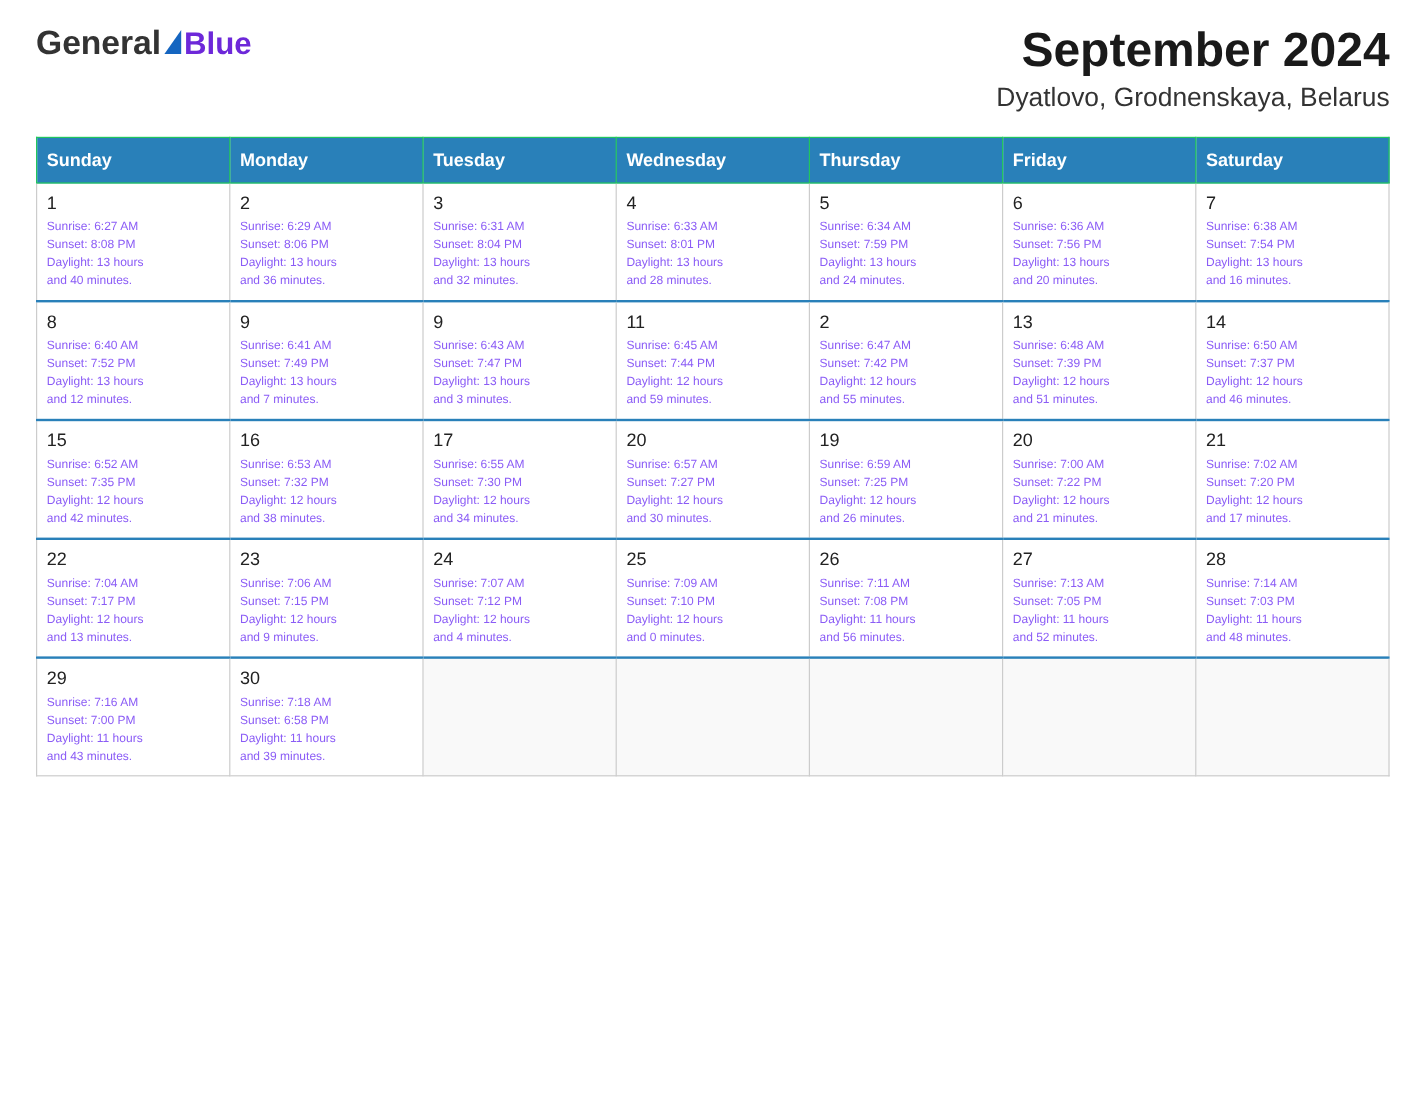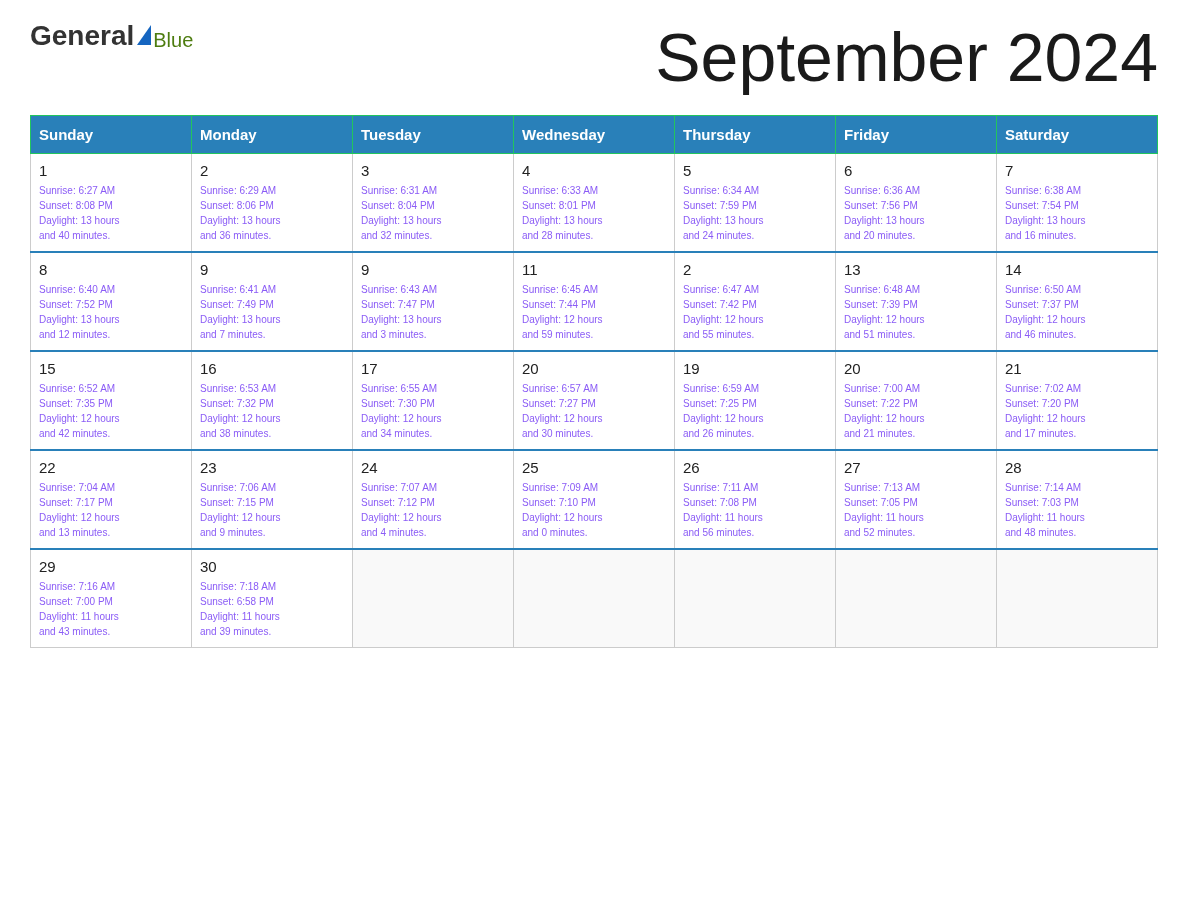--- a/index.html
+++ b/index.html
@@ -31,32 +31,32 @@
     .logo-general { color: #333; }
     .logo-triangle {
       width: 0;
       height: 0;
       border-left: 14px solid transparent;
       border-bottom: 20px solid #1565c0;
       margin-left: 3px;
       margin-bottom: 2px;
     }
     .logo-underline {
-      font-size: 20px;
-      color: #4d7c0f;
-      font-weight: normal;
+      font-size: 26px;
+      color: #6d28d9;
+      font-weight: bold;
       margin-top: -4px;
       margin-left: 2px;
     }
     .title-block {
       text-align: right;
     }
     .month-year {
-      font-size: 68px;
-      font-weight: normal;
+      font-size: 40px;
+      font-weight: bold;
       color: #1a1a1a;
       line-height: 1.1;
     }
     .location {
       font-size: 22px;
       color: #333;
       margin-top: 4px;
     }
     .calendar {
       width: 100%;
@@ -107,20 +107,21 @@
 <div class="header">
   <div class="logo">
     <div class="logo-text">
       <span class="logo-general">General</span>
       <div class="logo-triangle"></div>
     </div>
     <div class="logo-underline">Blue</div>
   </div>
   <div class="title-block">
     <div class="month-year">September 2024</div>
+    <div class="location">Dyatlovo, Grodnenskaya, Belarus</div>
   </div>
 </div>
 
 <table class="calendar">
   <thead>
     <tr>
       <th>Sunday</th>
       <th>Monday</th>
       <th>Tuesday</th>
       <th>Wednesday</th>

